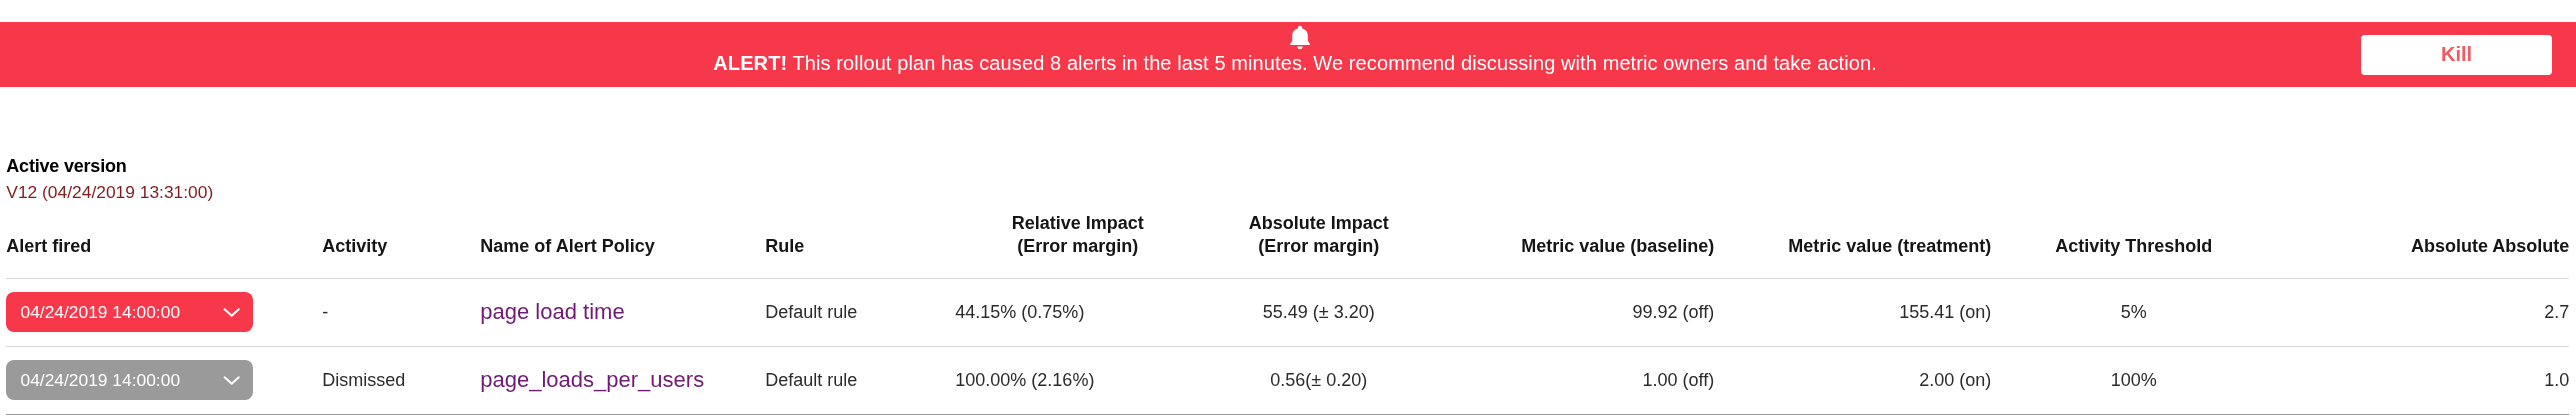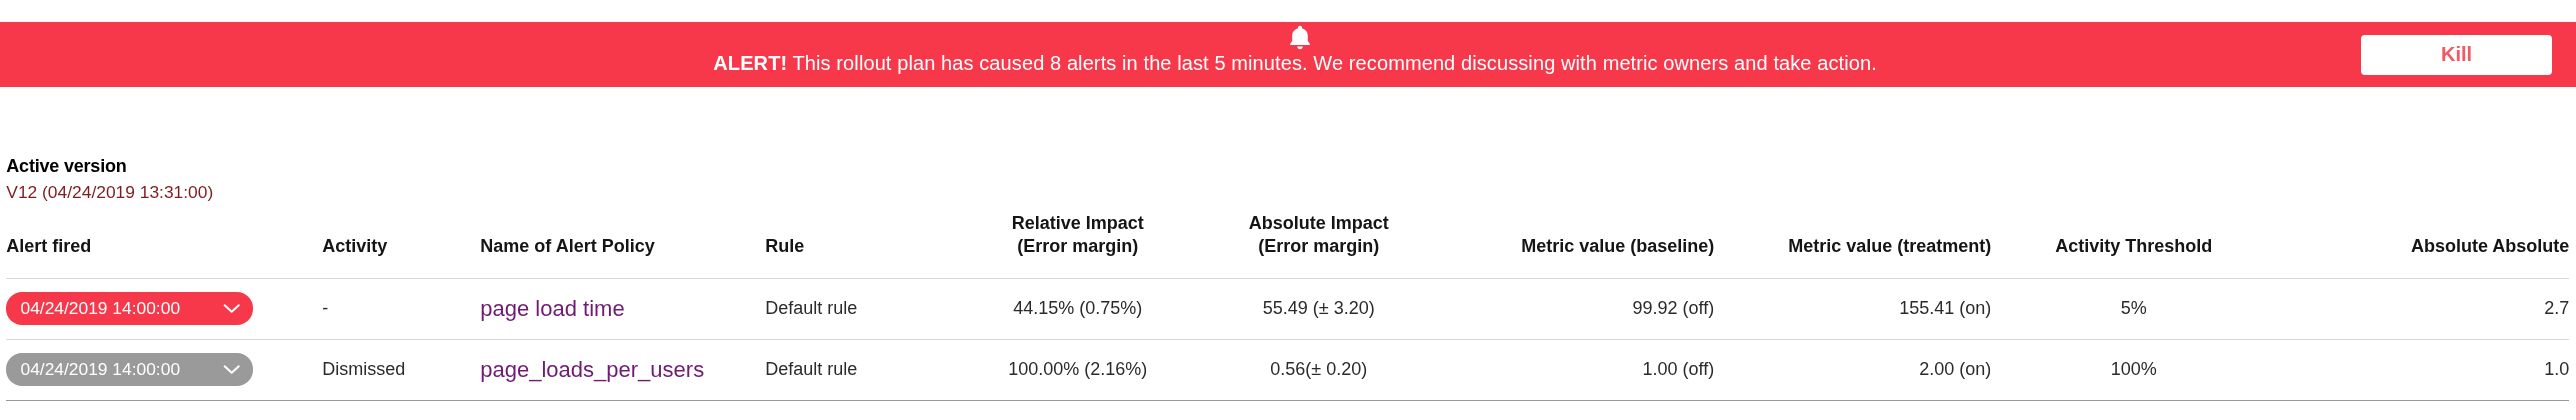--- a/index.html
+++ b/index.html
@@ -105,37 +105,37 @@
     vertical-align: middle;
     white-space: nowrap;
     border-top: 0.8px solid #d8d8d8;
   }
   .alerts-table tbody tr:last-child td { border-bottom: 0.8px solid #9a9a9a; }
 
   .col-alert     { width: 316px; text-align: left; }
   .col-activity  { width: 158px; text-align: left; }
   .col-policy    { width: 285px; text-align: left; }
   .col-rule      { width: 190px; text-align: left; }
-  .col-relimp    { width: 245px; text-align: center; }
+  .col-relimp    { width: 245px; }
   .col-absimp    { width: 237px; text-align: center; }
   .col-mbase     { width: 277px; text-align: right; }
   .col-mtreat    { width: 277px; text-align: right; }
   .col-relthr    { width: 285px; text-align: center; }
   .col-absthr    { width: 293px; text-align: right; }
 
   .th-two-line { text-align: center; }
 
   
   .date-badge {
     display: inline-flex;
     align-items: center;
     justify-content: space-between;
     width: 247px;
-    height: 33px;
-    border-radius: 16px;
+    height: 40px;
+    border-radius: 8px;
     padding: 0 12.7px 0 14.2px;
     color: #ffffff;
     font-size: 17.4px;
     cursor: pointer;
     user-select: none;
   }
   .date-badge.red  { background: #f7384a; }
   .date-badge.gray { background: #9a9a9a; }
   .date-badge .chev { margin-left: 11px; display: flex; align-items: center; }
 

